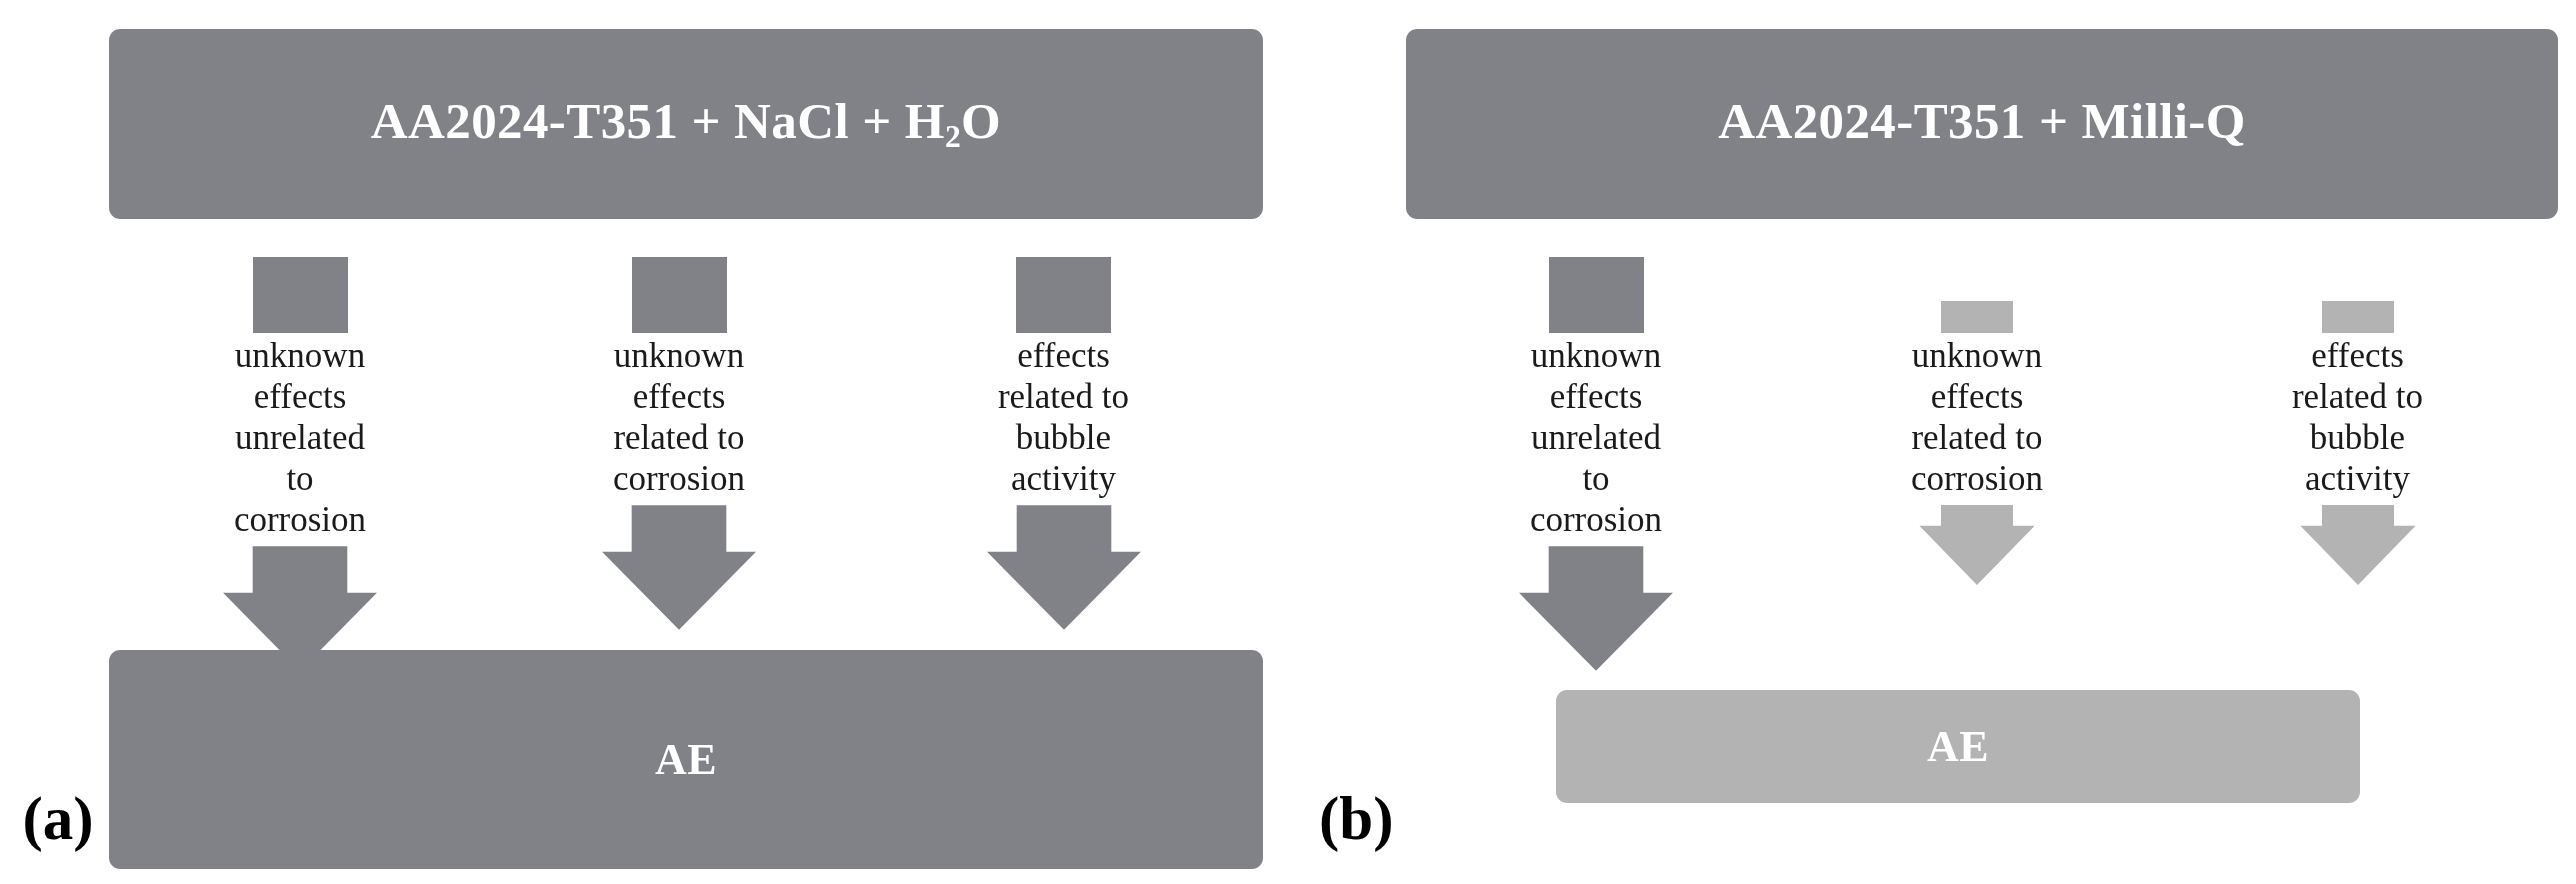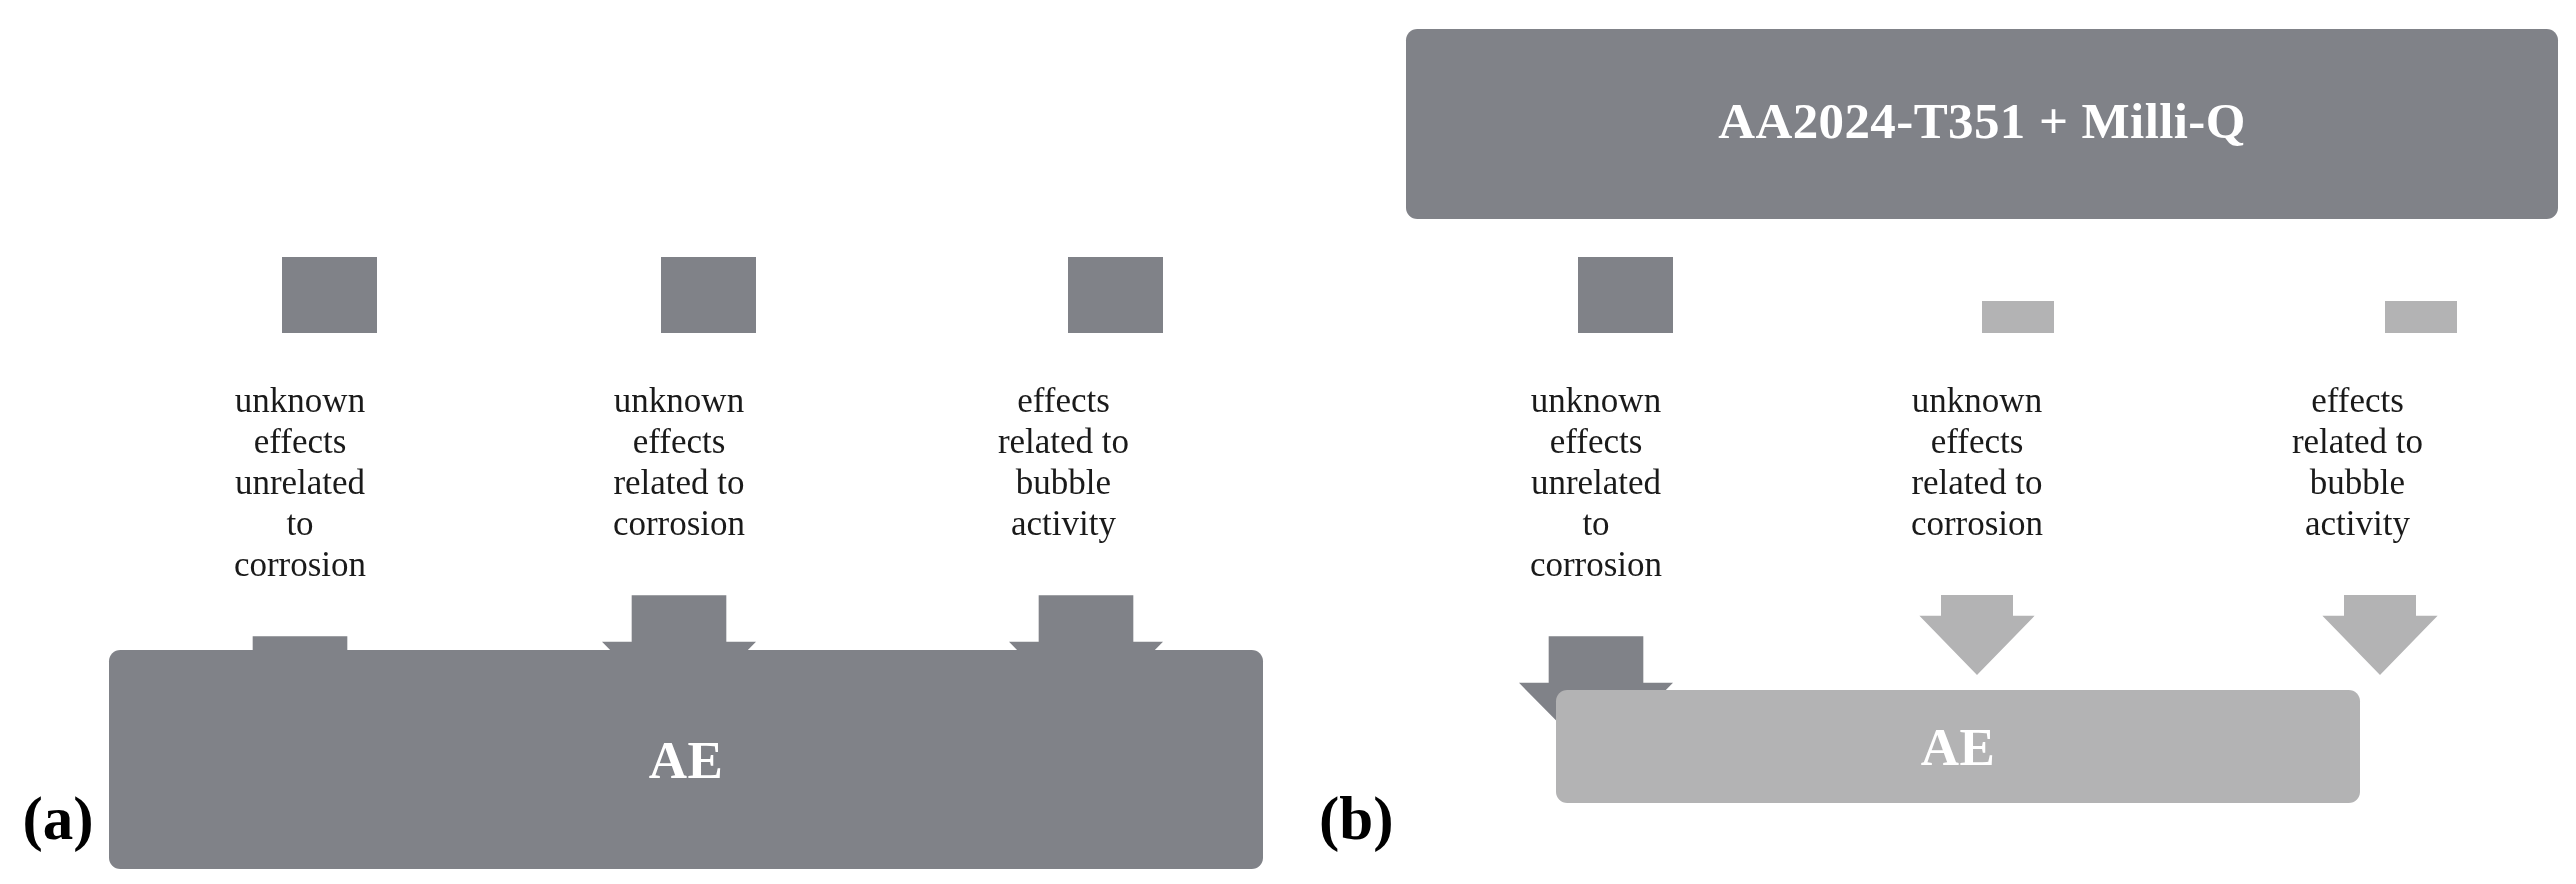--- a/index.html
+++ b/index.html
@@ -42,36 +42,35 @@
   .box-light { background: #b3b3b4; }
 
   #panel-a-header { left: 109px;  top: 29px;  width: 1154px; height: 190px; }
   #panel-b-header { left: 1406px; top: 29px;  width: 1152px; height: 190px; }
   #panel-a-ae     { left: 109px;  top: 650px; width: 1154px; height: 219px; }
   #panel-b-ae     { left: 1556px; top: 690px; width: 804px; height: 113px; }
 
   #panel-a-header .box-text,
   #panel-b-header .box-text { font-size: 51px; }
   #panel-a-ae .box-text,
-  #panel-b-ae .box-text     { font-size: 53px; }
+  #panel-b-ae .box-text     { font-size: 44px; }
 
   .box-text sub {
     font-size: 0.62em;
     vertical-align: -0.30em;
     font-weight: bold;
   }
 
   
   .flow-col {
     position: absolute;
     top: 257px;
     display: flex;
     flex-direction: column;
-    align-items: flex-end;
-    gap: 45px;
+    align-items: center;
   }
 
   .stem {
     background: #808288;
   }
   .stem-light { background: #b3b3b4; }
 
   .flow-label {
     text-align: center;
     color: #1a1a1a;
@@ -93,20 +92,23 @@
     font-family: "Liberation Serif", "DejaVu Serif", serif;
   }
   #fig-letter-a { left: 22.5px;   top: 784px; }
   #fig-letter-b { left: 1319px; top: 784px; }
 </style>
 </head>
 <body>
 
 <div class="stage">
 
+  <div class="box box-dark" id="panel-a-header">
+    <span class="box-text"><span>AA2024-T351 + NaCl + H</span><sub>2</sub><span>O</span></span>
+  </div>
 
   <div class="flow-col" id="col-a1" style="left:223px; width:154px;">
     <div class="stem" style="width:95px; height:76px;"></div>
     <div class="flow-label">unknown effects
 unrelated to
 corrosion</div>
     <div class="arrow-wrap" style="margin-top:4.8px;">
       <svg width="154" height="125" viewBox="0 0 192 155">
         <polygon points="37,0 155,0 155,58 192,58 96,155 0,58 37,58" fill="#808288"></polygon>
       </svg>

